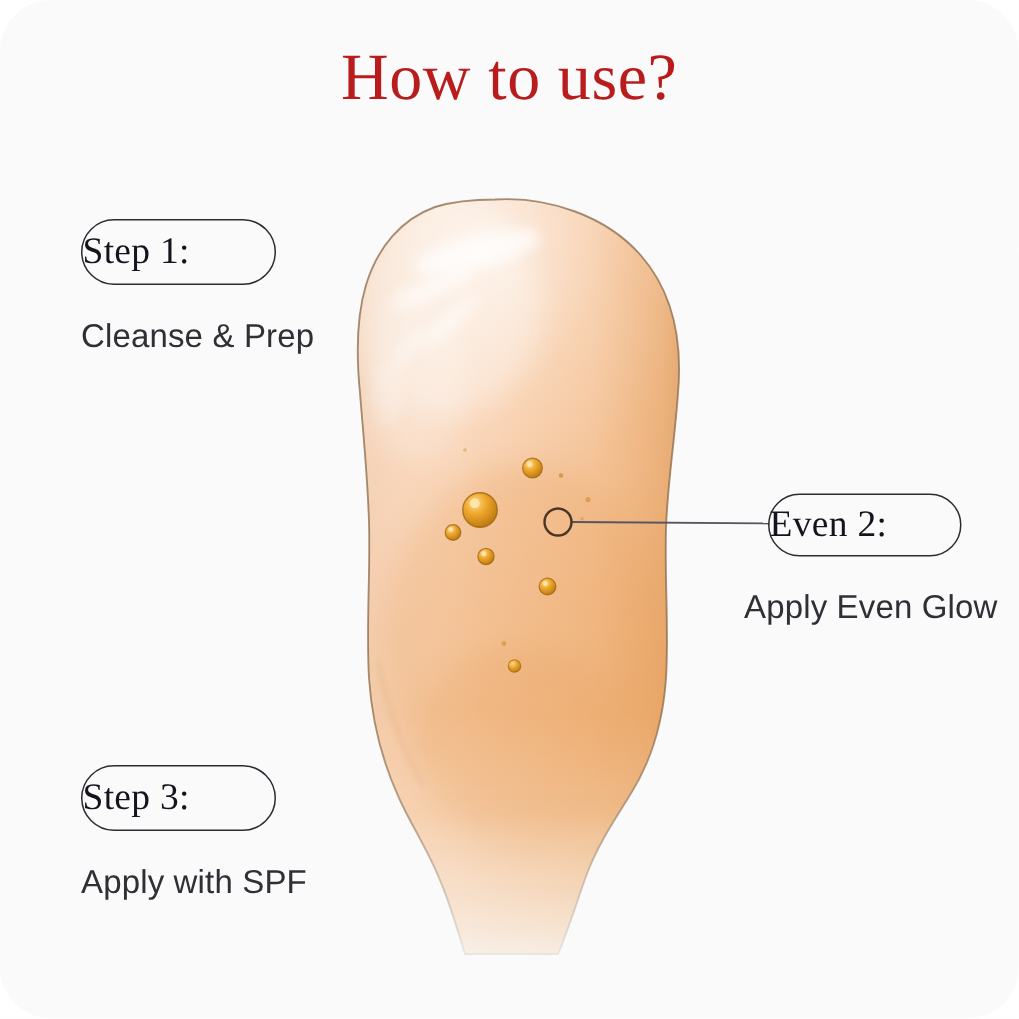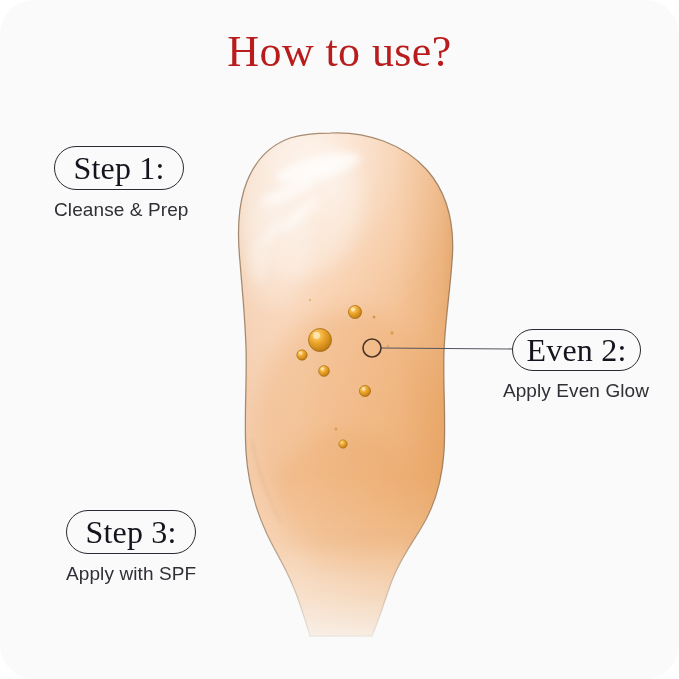--- a/index.html
+++ b/index.html
@@ -61,43 +61,43 @@
   .step {
     position: absolute;
   }
   .pill {
     box-sizing: border-box;
     border: 1.3px solid #2b2b33;
     border-radius: 999px;
     background: transparent;
     display: flex;
     align-items: center;
-    justify-content: center;
+    justify-content: flex-start;
     font-family: "Liberation Serif", "DejaVu Serif", serif;
-    font-size: 32px;
+    font-size: 25px;
     font-weight: 400;
     color: #14141f;
     letter-spacing: 0.2px;
     white-space: nowrap;
   }
   .caption {
-    margin-top: 9px;
+    margin-top: 21px;
     text-align: center;
     font-family: "Liberation Sans", sans-serif;
-    font-size: 19px;
+    font-size: 22px;
     font-weight: 400;
     color: #2f2f36;
     letter-spacing: 0.1px;
     white-space: nowrap;
   }
 
   #step1 { left: 54px;  top: 146px; width: 130px; }
   #step1 .pill { width: 130px; height: 44px; }
 
-  #step3 { left: 66px;  top: 510px; width: 130px; }
+  #step3 { left: 54px;  top: 510px; width: 130px; }
   #step3 .pill { width: 130px; height: 44px; }
 
   #step2 { left: 512px; top: 329px; width: 129px; }
   #step2 .pill { width: 129px; height: 42px; }
   #step2 .caption { width: 160px; margin-left: -16px; }
 
   
   #connector-layer {
     position: absolute;
     left: 0;

